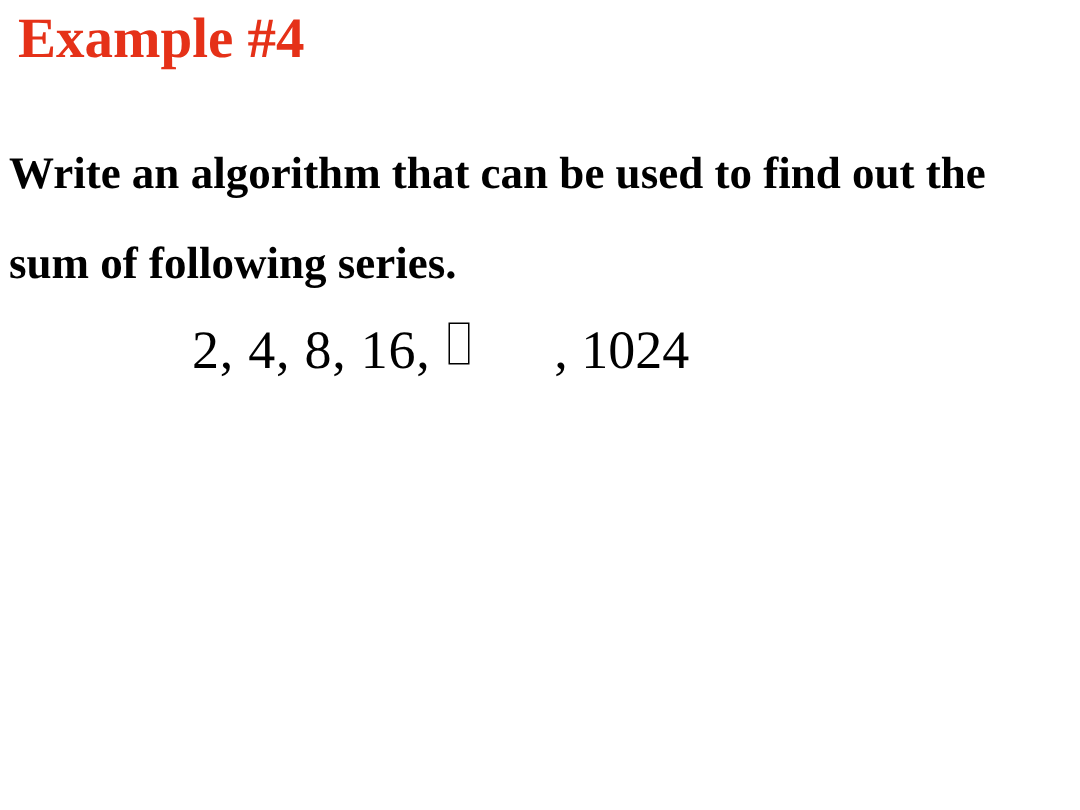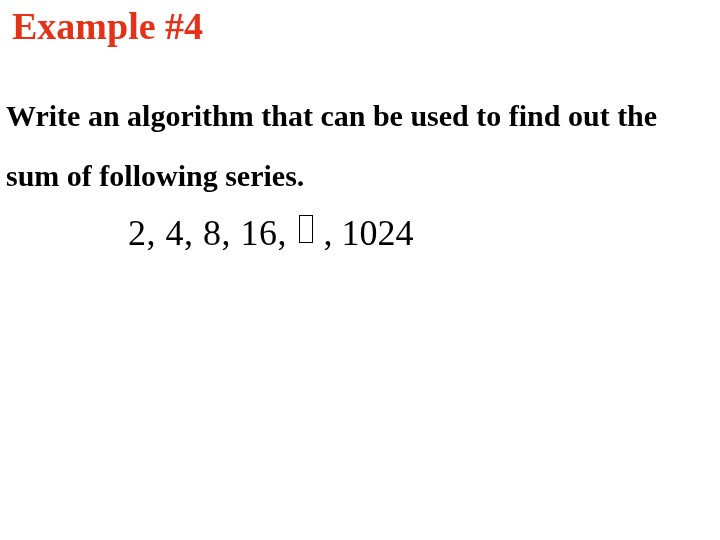--- a/index.html
+++ b/index.html
@@ -51,20 +51,21 @@
   .series .ellipsis-glyph {
     display: inline-block;
     border: 1px solid #000;
     width: 12px;
     height: 26px;
     vertical-align: 2px;
     margin: 0 2px 0 2px;
   }
   .series .comma-after {
     letter-spacing: 0;
+    margin-left: 46px;
   }
 </style>
 </head>
 <body>
 
 <div class="slide">
 
   <div class="title">Example #4</div>
 
   <div class="body-text">Write an algorithm that can be used to find out the sum of following series.</div>

